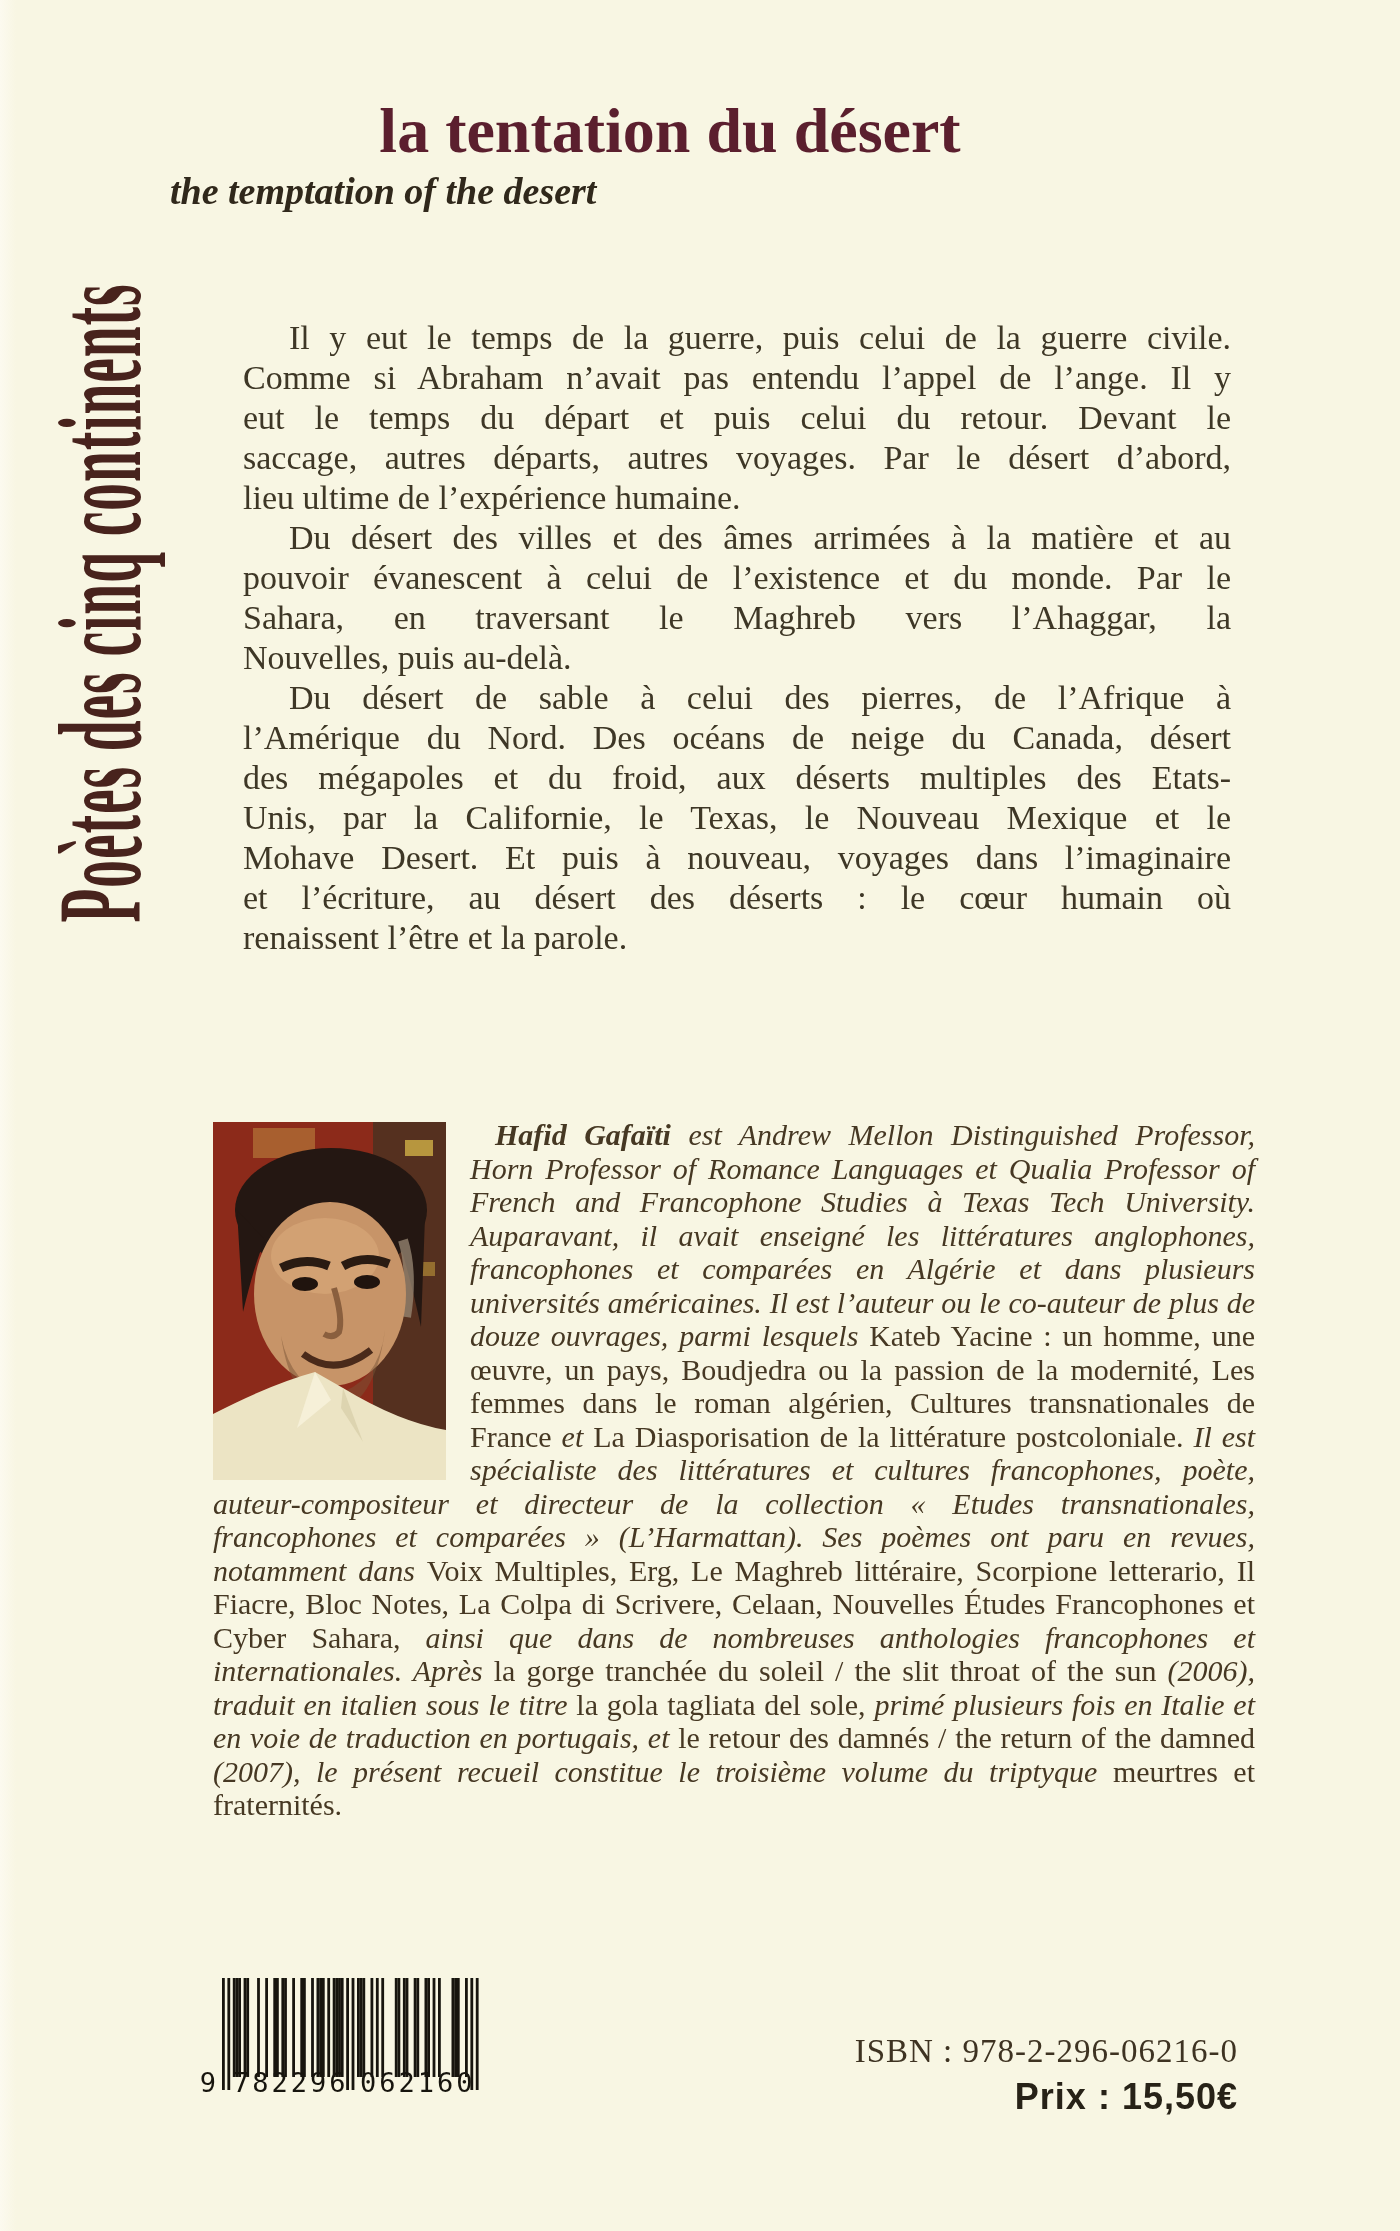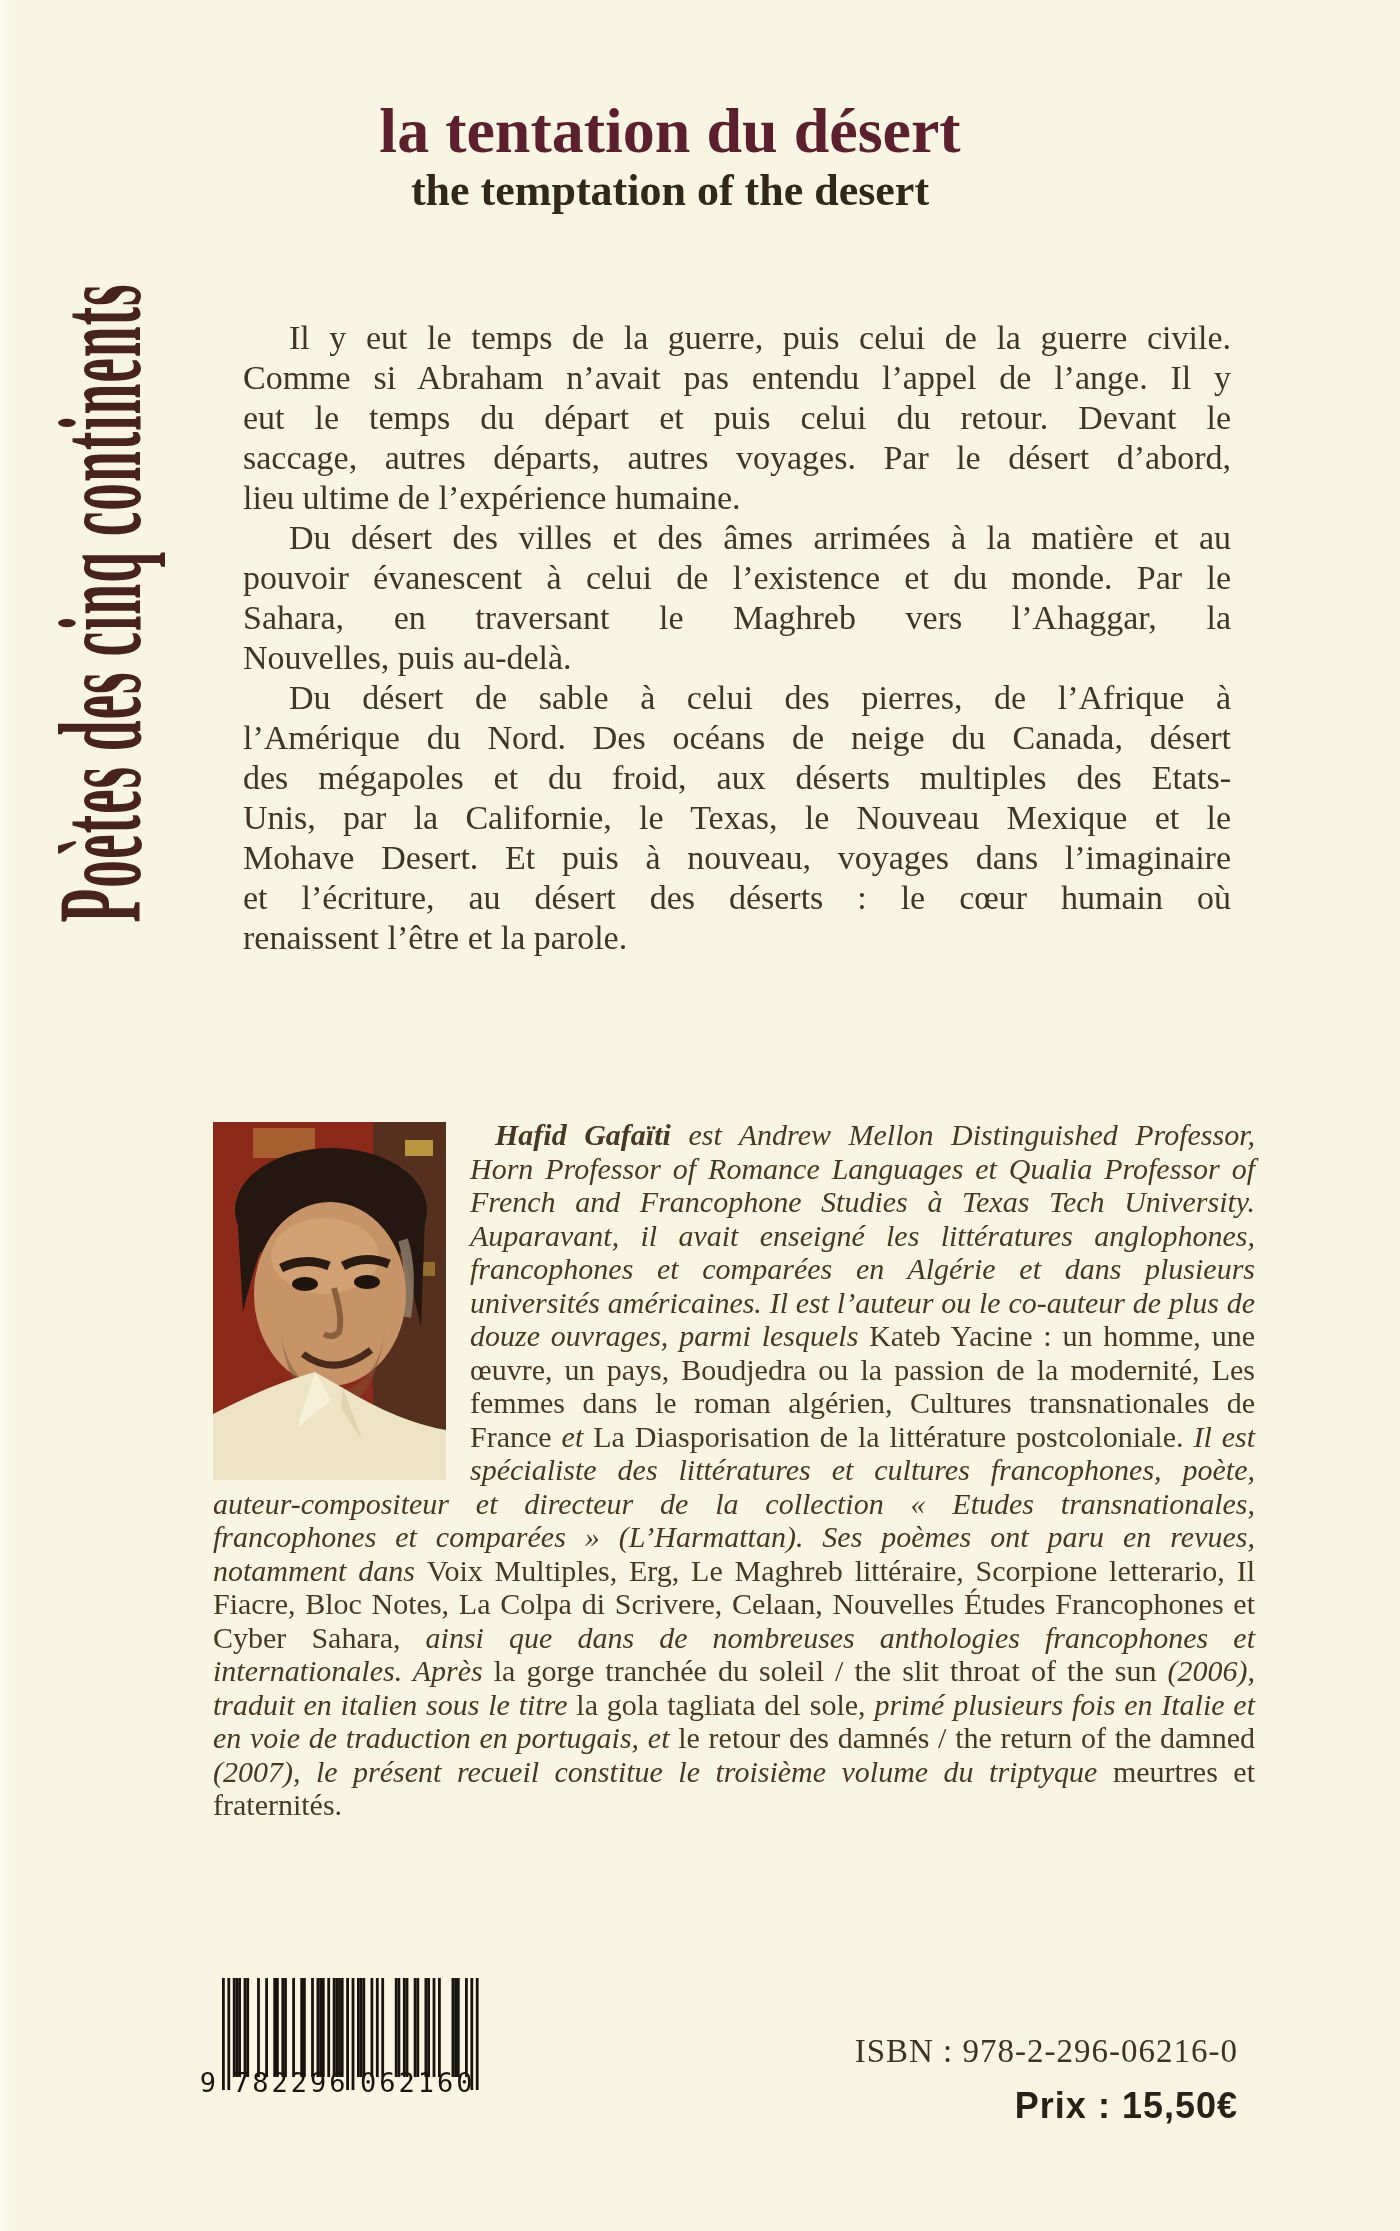--- a/index.html
+++ b/index.html
@@ -18,22 +18,22 @@
     font-weight:bold;font-size:118px;line-height:150px;
     color:#48231d;letter-spacing:2px;
   }
 
   
   #title{
     position:absolute;left:170px;top:96px;width:1000px;text-align:center;
     font-weight:bold;font-size:64px;line-height:70px;color:#5b1f2e;
   }
   #subtitle{
-    position:absolute;left:170px;top:168px;width:1000px;text-align:center;
-    font-weight:bold;font-size:44px;line-height:46px;color:#30281b;
+    position:absolute;left:170px;top:168px;width:1000px;text-align:left;
+    font-weight:bold;font-style:italic;font-size:38px;line-height:46px;color:#30281b;
   }
 
   
   #synopsis{
     position:absolute;left:215px;top:318px;width:1016px;
     font-size:34px;line-height:40px;color:#3e3726;
   }
   .syn-line{text-align:justify;text-align-last:justify;margin-left:28px;}
   .syn-line.last{text-align-last:left;}
   .syn-line.first{text-indent:46px;}
@@ -57,21 +57,21 @@
   }
   #bc-d0{left:-30px;width:24px;text-align:right;}
   #bc-d1{left:11px;width:112px;letter-spacing:3px;text-align:center;}
   #bc-d2{left:138px;width:112px;letter-spacing:3px;text-align:center;}
 
   
   #isbn-block{position:absolute;left:700px;top:2032px;width:538px;text-align:right;}
   #isbn-line{font-size:33px;line-height:38px;color:#3e3322;letter-spacing:1px;}
   #price-line{
     font-family:"Liberation Sans", sans-serif;font-weight:bold;
-    font-size:36px;line-height:42px;color:#272217;letter-spacing:1px;margin-top:15px;
+    font-size:36px;line-height:42px;color:#272217;letter-spacing:1px;margin-top:6px;
   }
 </style>
 </head>
 <body>
 
 <div id="cover">
 
   <div id="vertical-title">Poètes des cinq continents</div>
 
   <div id="title">la tentation du désert</div>

